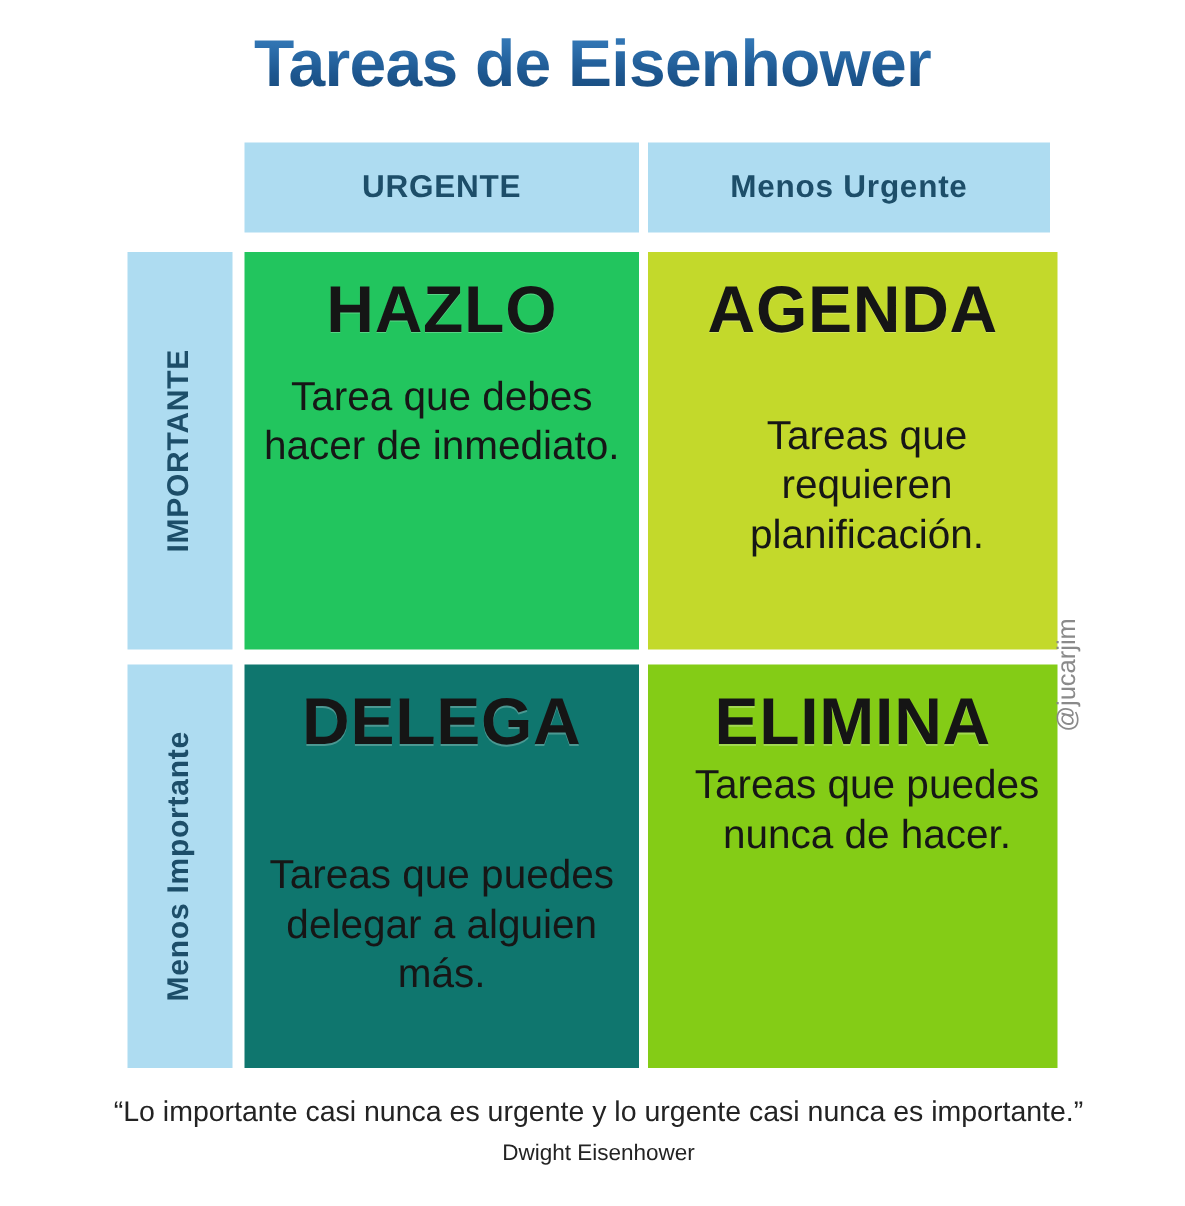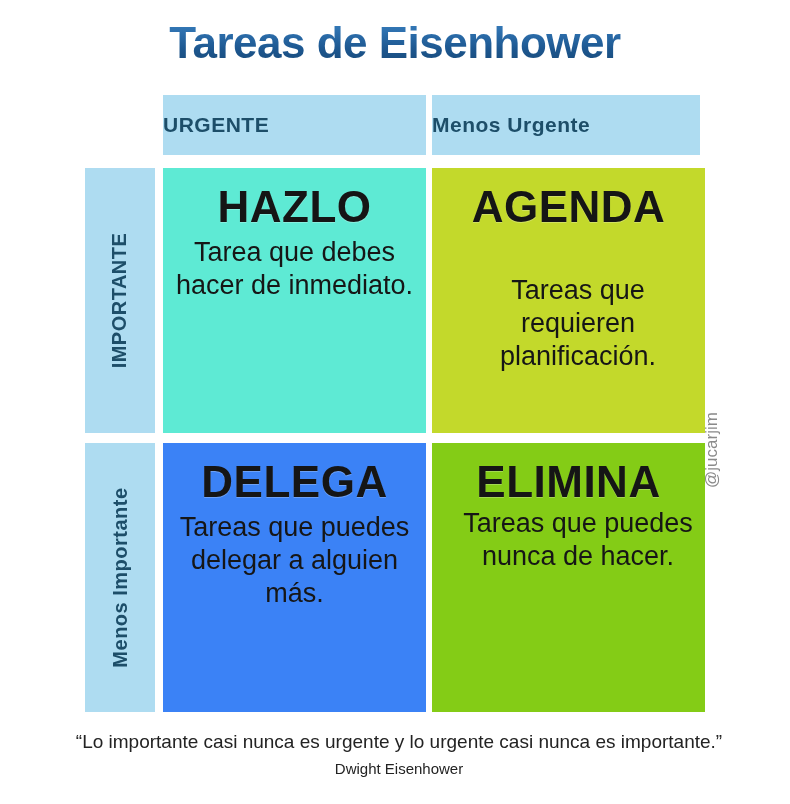--- a/index.html
+++ b/index.html
@@ -43,21 +43,21 @@
   .col-header {
     position: absolute;
     top: 95px;
     height: 60px;
     background: #aedcf1;
     color: #1d4e69;
     font-size: 21px;
     font-weight: bold;
     display: flex;
     align-items: center;
-    justify-content: flex-start;
+    justify-content: center;
     letter-spacing: 0.5px;
   }
   .col-header.urgent { left: 163px; width: 263px; }
   .col-header.less-urgent { left: 432px; width: 268px; }
 
   
   .row-header {
     position: absolute;
     left: 85px;
     width: 70px;
@@ -94,26 +94,26 @@
     line-height: 50px;
     letter-spacing: 0.5px;
     text-shadow: 0 1px 0 rgba(255,255,255,0.25);
   }
   .quadrant .q-desc {
     font-size: 27px;
     color: #161616;
     line-height: 33px;
     text-align: center;
     padding: 0 8px;
-    margin-top: 4px;
-  }
-
-  .quadrant.q-do      { left: 163px; top: 168px;  width: 263px; height: 265px; background: #5eead4; }
+    margin-top: 16px;
+  }
+
+  .quadrant.q-do      { left: 163px; top: 168px;  width: 263px; height: 265px; background: #22c55e; }
   .quadrant.q-schedule{ left: 432px; top: 168px;  width: 273px; height: 265px; background: #c3d92b; gap: 42px; }
-  .quadrant.q-delegate{ left: 163px; top: 443px;  width: 263px; height: 269px; background: #3b82f6; }
+  .quadrant.q-delegate{ left: 163px; top: 443px;  width: 263px; height: 269px; background: #0f766e; gap: 44px; }
   .quadrant.q-delete  { left: 432px; top: 443px;  width: 273px; height: 269px; background: #84cc16; }
 
   .quadrant.q-schedule .q-desc,
   .quadrant.q-delete .q-desc { margin-top: 0; padding-left: 27px; }
 
   
   .watermark {
     position: absolute;
     left: 700px;
     top: 390px;

